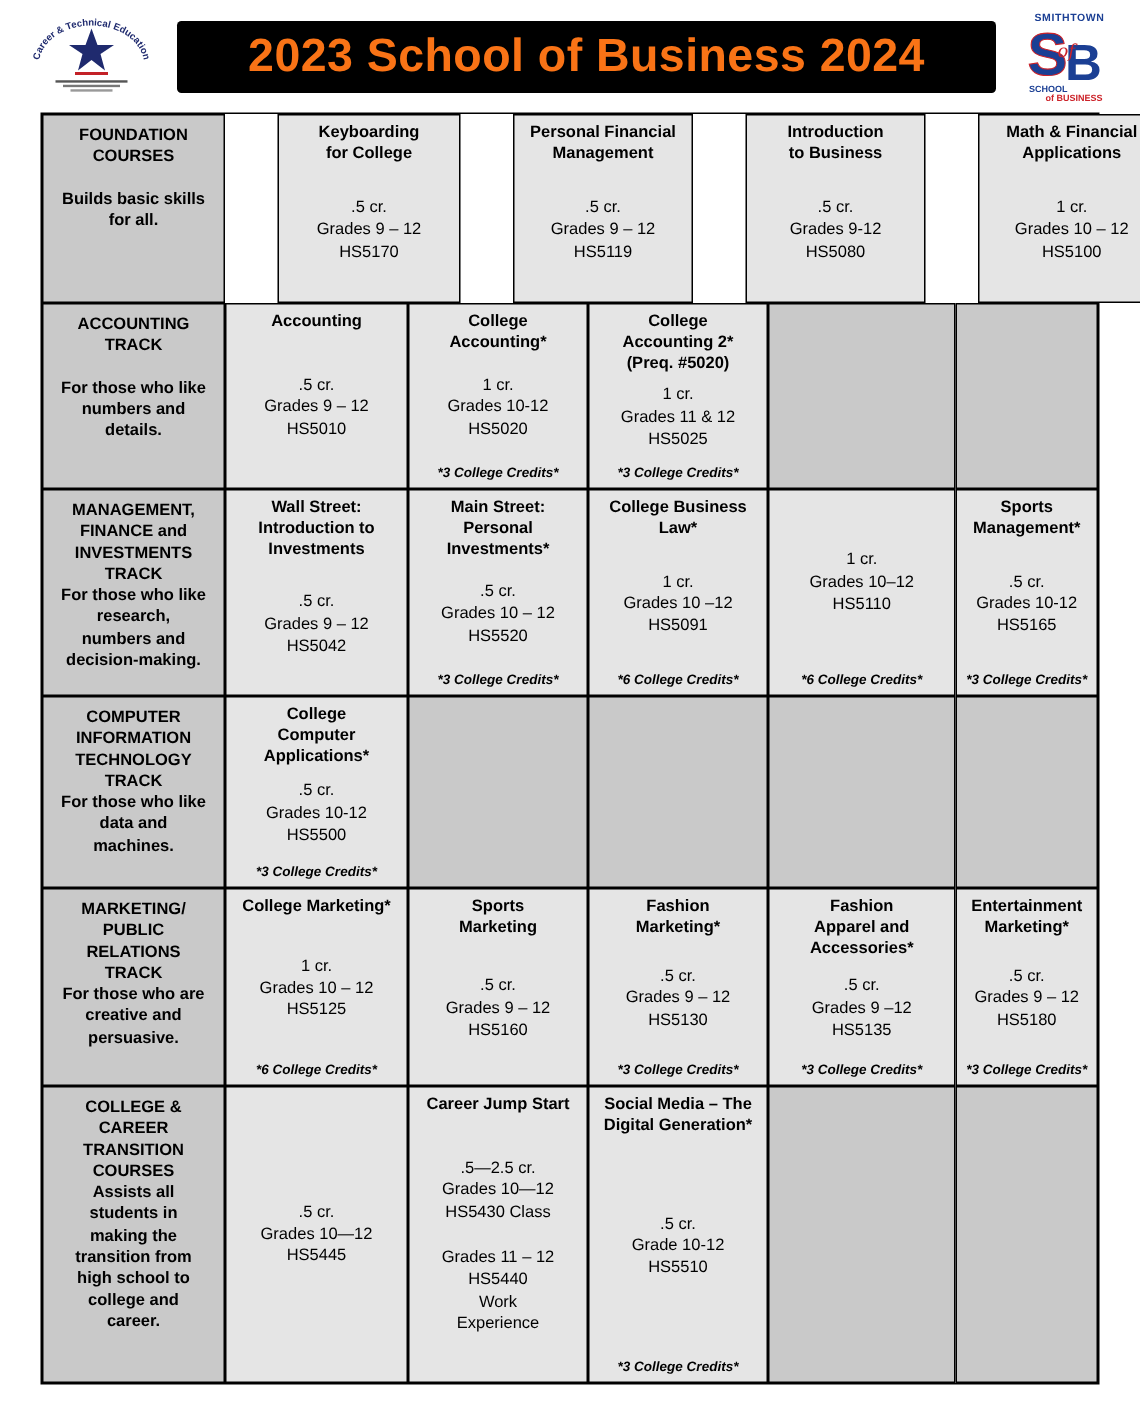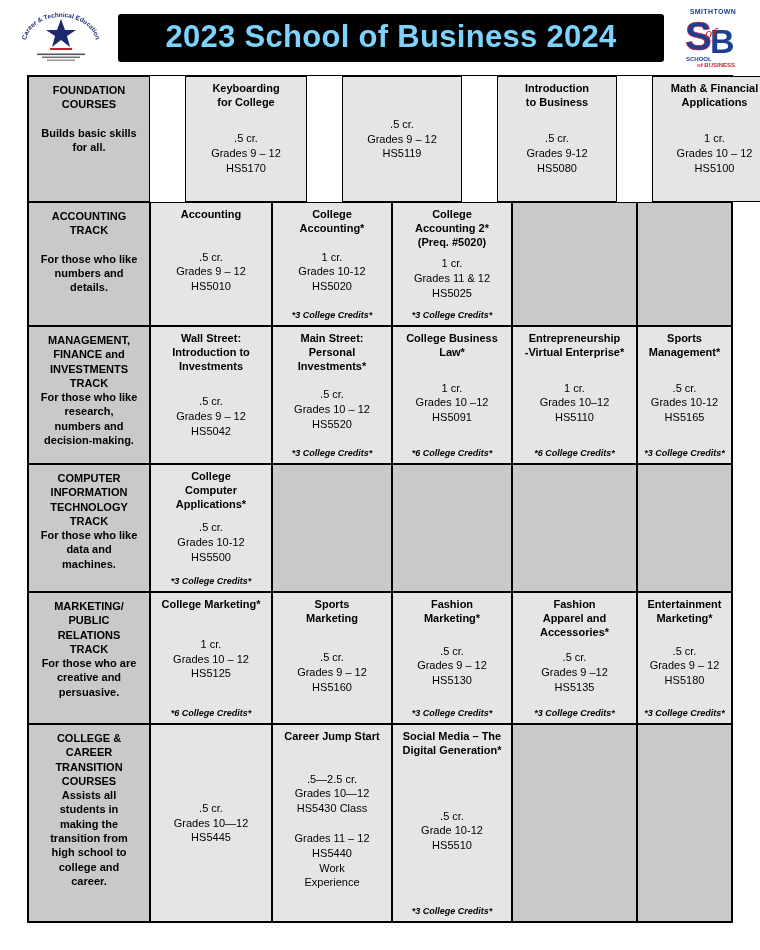--- a/index.html
+++ b/index.html
@@ -6,21 +6,21 @@
   html, body { margin: 0; padding: 0; }
   body {
     width: 760px; height: 950px; background: #fff; color: #000;
     font-family: "Liberation Sans", sans-serif; overflow: hidden;
   }
   .header { display: flex; align-items: flex-start; padding: 5px 12px 0 14px; }
   .logo-left  { width: 94px;  height: 62px; flex: 0 0 auto; }
   .logo-right { width: 70px;  height: 64px; flex: 0 0 auto; }
   .title-bar {
     flex: 1 1 auto; margin: 9px 14px 0 10px;
-    background: #000; color: #7dd3fc; text-align: center;
+    background: #000; color: #f97316; text-align: center;
     font-size: 31px; font-weight: bold; letter-spacing: .3px;
     padding: 5px 0 7px; border-radius: 3px;
   }
   .table-wrap { width: 706px; margin: 6px auto 0; border: 1px solid #000; }
   .trow { display: grid; grid-template-columns: 122px 122px 120px 120px 125px 95px; }
   .trow:nth-child(1) { min-height: 126px; gap: 35px; }
   .trow:nth-child(2) { min-height: 124px; }
   .trow:nth-child(3) { min-height: 138px; }
   .trow:nth-child(4) { min-height: 128px; }
   .trow:nth-child(5) { min-height: 132px; }
@@ -87,21 +87,22 @@
       <div class="trow">
         <div class="cell track-cell">FOUNDATION
 COURSES
 
 Builds basic skills
 for all.</div>
         <div class="cell course-cell"><div class="c-title">Keyboarding
 for College</div><div class="c-body">.5 cr.
 Grades 9 – 12
 HS5170</div></div>
-        <div class="cell course-cell"><div class="c-body">.5 cr.
+        <div class="cell course-cell"><div class="c-title">Personal Financial
+Management</div><div class="c-body">.5 cr.
 Grades 9 – 12
 HS5119</div></div>
         <div class="cell course-cell"><div class="c-title">Introduction
 to Business</div><div class="c-body">.5 cr.
 Grades 9-12
 HS5080</div></div>
         <div class="cell course-cell"><div class="c-title">Math &amp; Financial
 Applications</div><div class="c-body">1 cr.
 Grades 10 – 12
 HS5100</div></div>
@@ -145,22 +146,21 @@
 HS5042</div></div>
         <div class="cell course-cell"><div class="c-title">Main Street:
 Personal
 Investments*</div><div class="c-body">.5 cr.
 Grades 10 – 12
 HS5520</div><div class="c-note">*3 College Credits*</div></div>
         <div class="cell course-cell"><div class="c-title">College Business
 Law*</div><div class="c-body">1 cr.
 Grades 10 –12
 HS5091</div><div class="c-note">*6 College Credits*</div></div>
-        <div class="cell course-cell"><div class="c-title">Entrepreneurship
--Virtual Enterprise*</div><div class="c-body">1 cr.
+        <div class="cell course-cell"><div class="c-body">1 cr.
 Grades 10–12
 HS5110</div><div class="c-note">*6 College Credits*</div></div>
         <div class="cell course-cell"><div class="c-title">Sports
 Management*</div><div class="c-body">.5 cr.
 Grades 10-12
 HS5165</div><div class="c-note">*3 College Credits*</div></div>
       </div>
       <div class="trow">
         <div class="cell track-cell">COMPUTER
 INFORMATION

